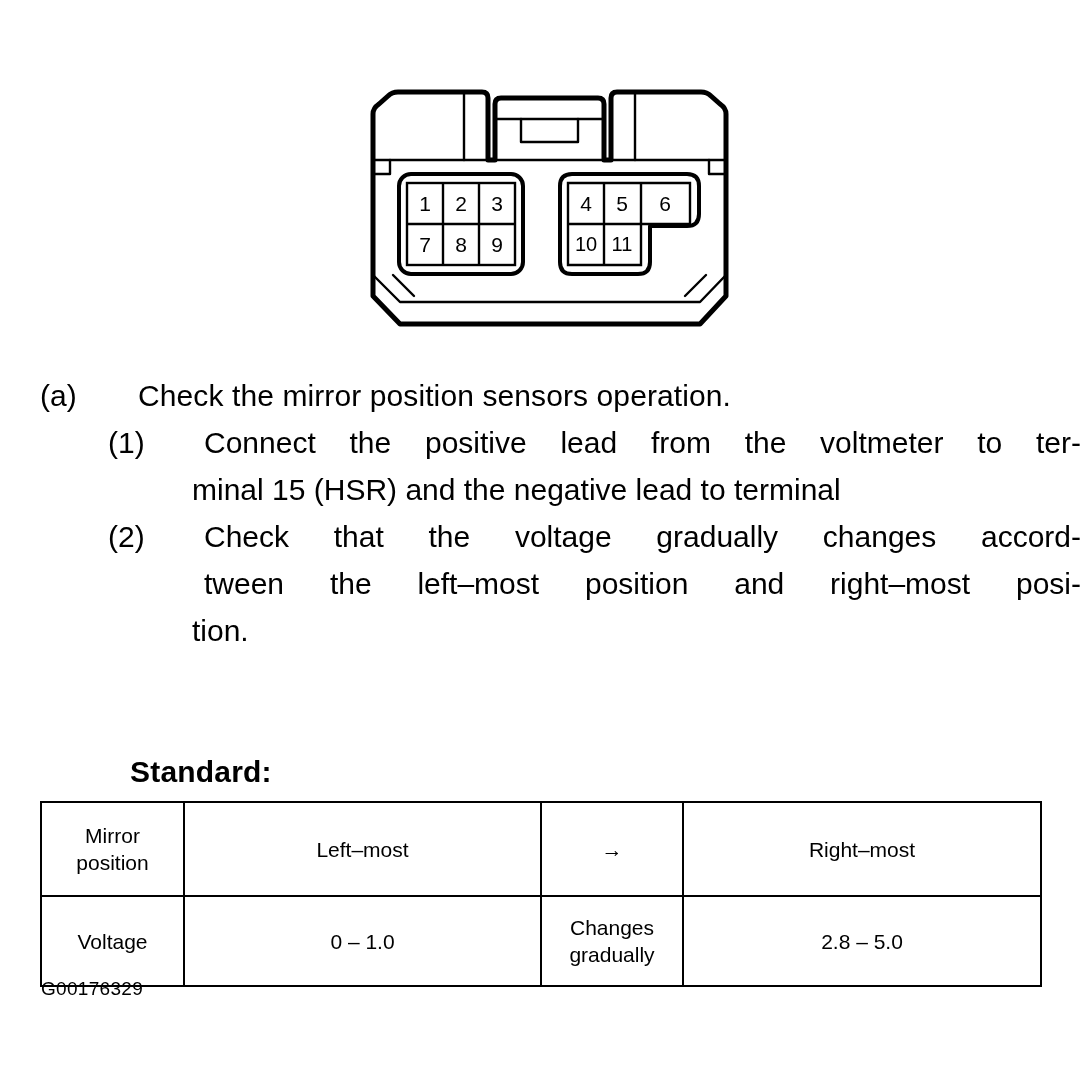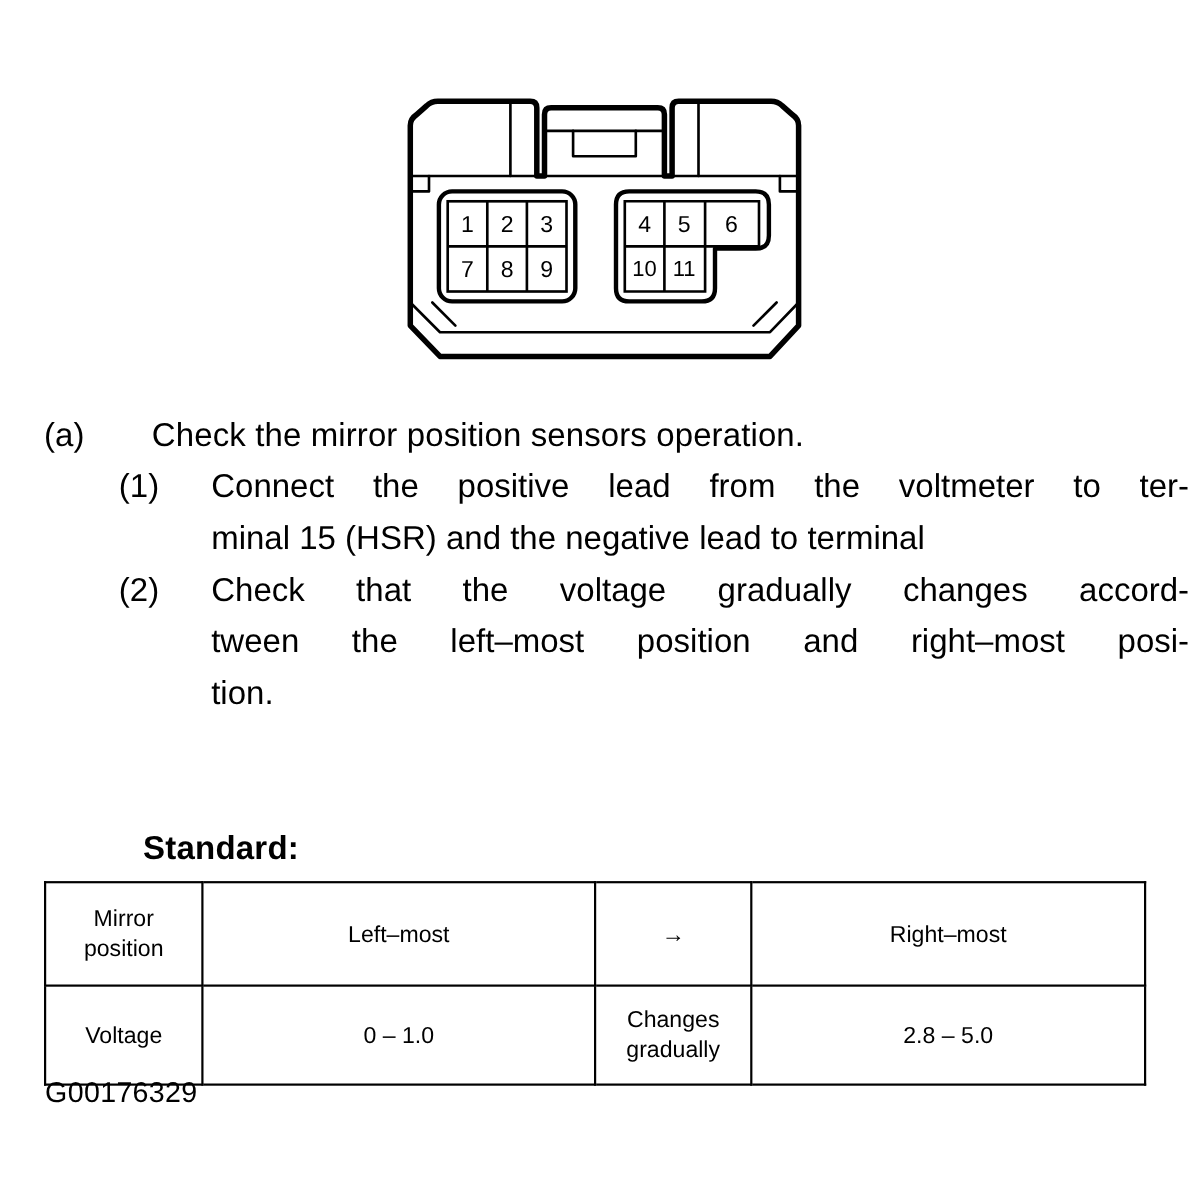--- a/index.html
+++ b/index.html
@@ -73,20 +73,21 @@
   }
   .substep .line {
     display: block;
     white-space: pre;
   }
   .substep .line.just {
     display: block;
     text-align: justify;
     text-align-last: justify;
     white-space: normal;
+    margin-left: 12px;
   }
 
   
   #standard-label {
     position: absolute;
     left: 130px;
     top: 755px;
     font-size: 30px;
     font-weight: bold;
     letter-spacing: 0.2px;
@@ -117,21 +118,21 @@
   .col-arrow  { width: 142px; }
   .col-right  { width: 358px; }
   .cell-two-line span { display: block; }
   .arrow-glyph { font-size: 24px; }
 
   
   #figure-code {
     position: absolute;
     left: 41px;
     top: 978px;
-    font-size: 26px;
+    font-size: 19px;
     letter-spacing: 0.3px;
   }
 </style>
 </head>
 <body>
 
 <div id="connector-figure">
   <svg viewBox="0 0 380 290" xmlns="http://www.w3.org/2000/svg">
     <g fill="none" stroke="#000" stroke-width="5" stroke-linejoin="round" stroke-linecap="round">
 

